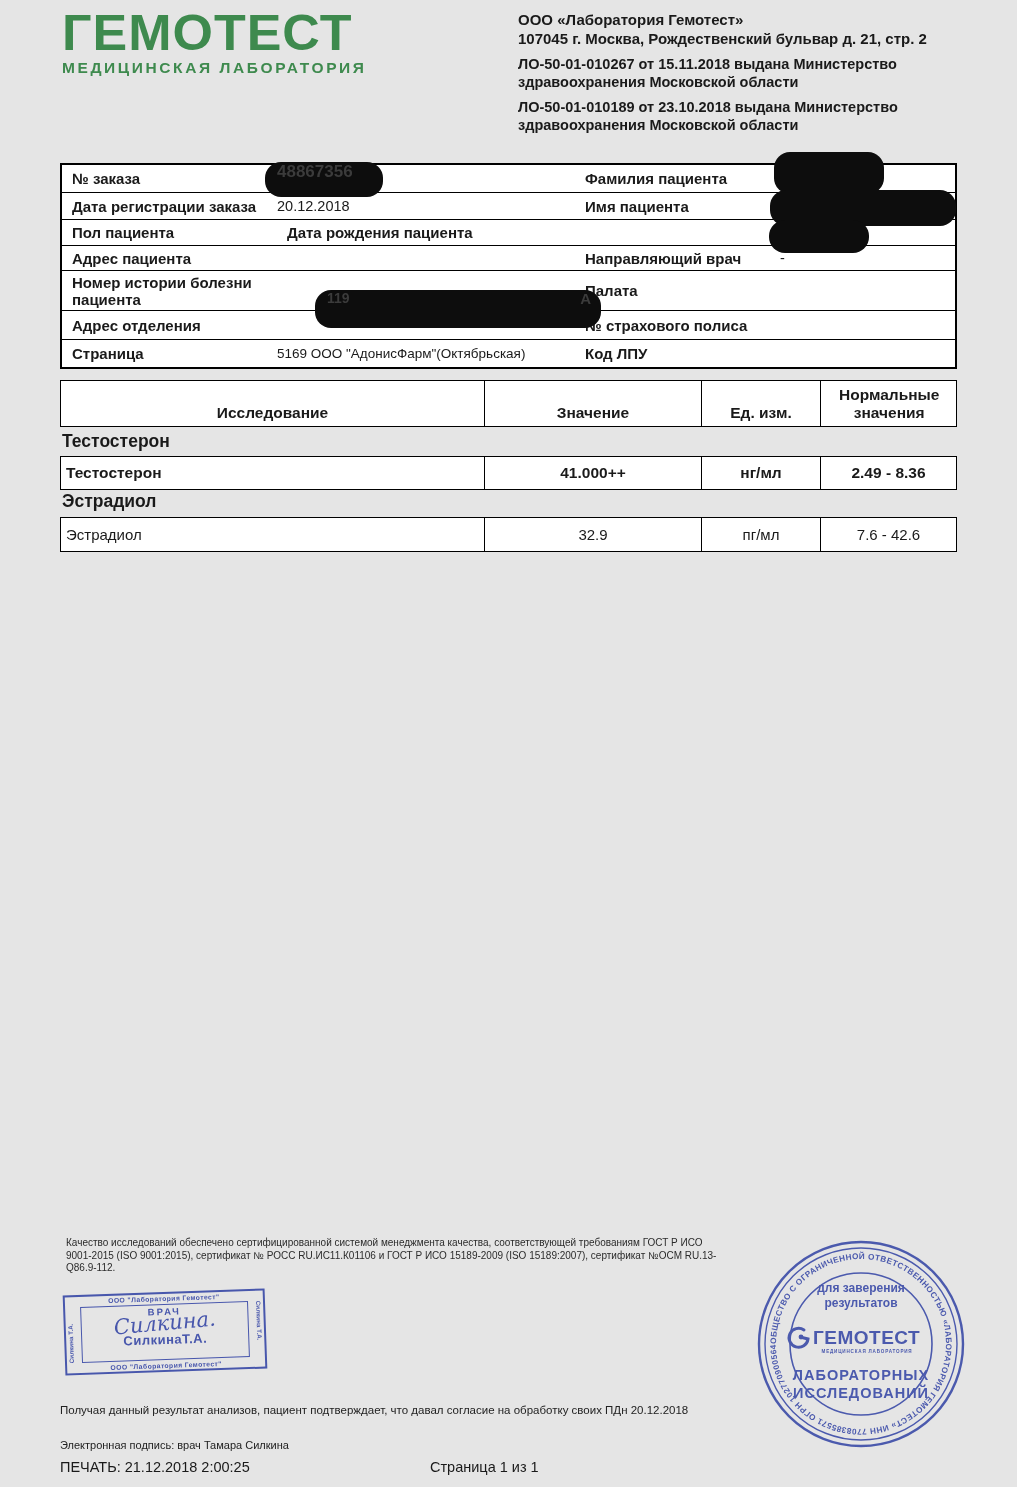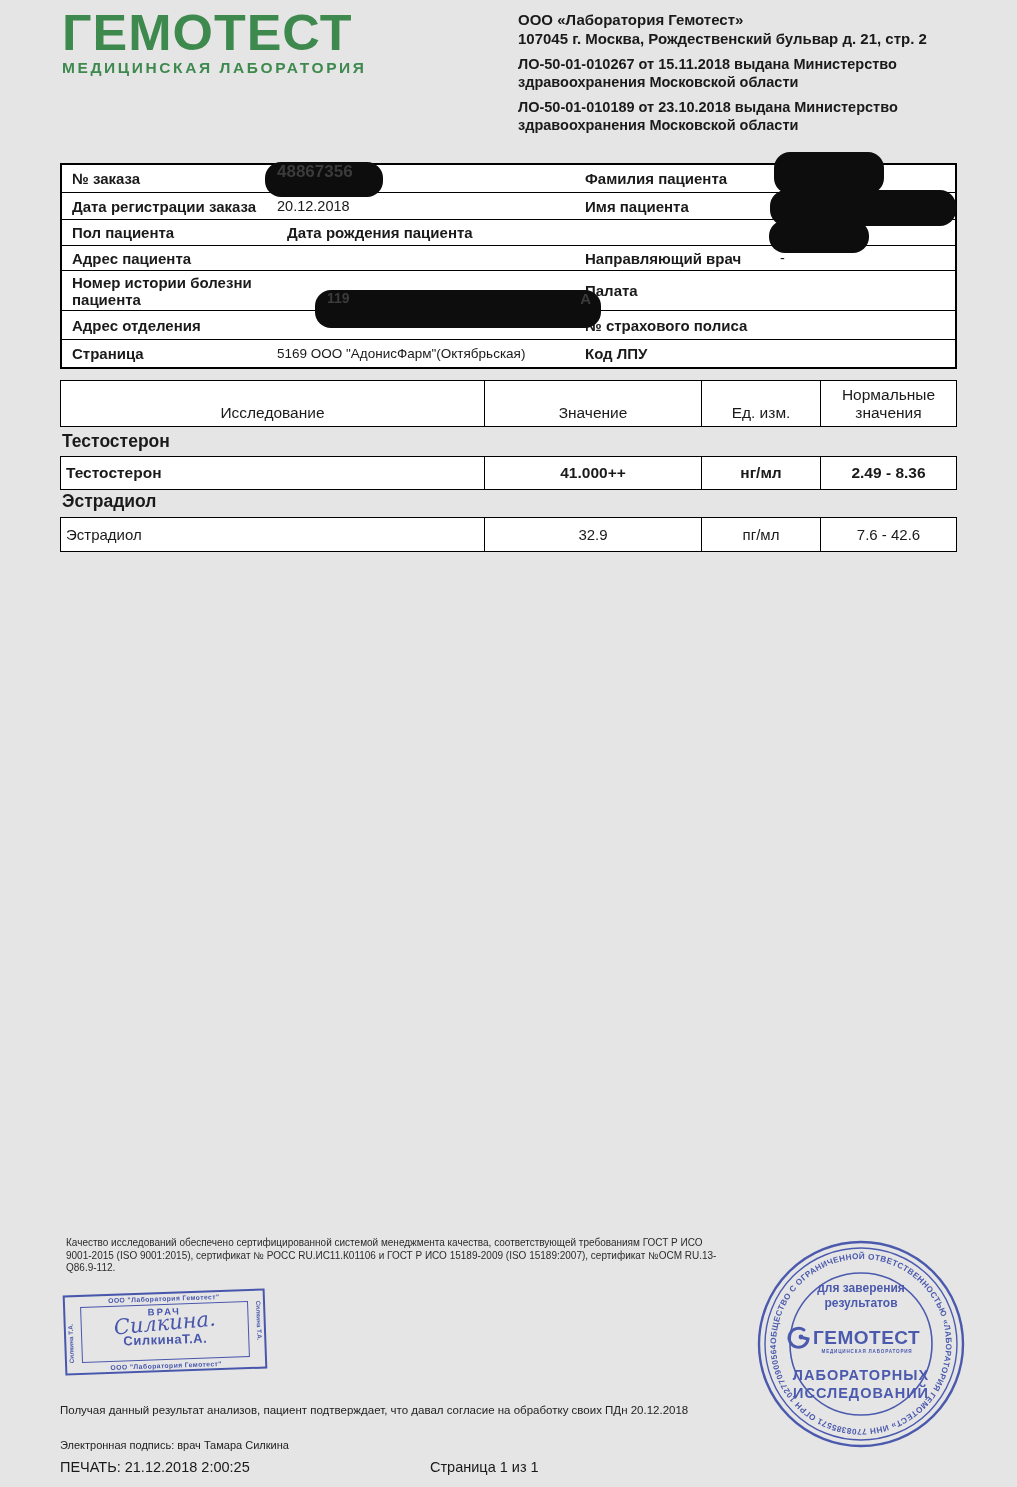--- a/index.html
+++ b/index.html
@@ -26,21 +26,21 @@
   
   .redact { position:absolute; background:#0d0d0d; border-radius:16px; z-index:5;
             display:flex; align-items:flex-start; justify-content:space-between; overflow:hidden; }
   .redact .faint { color:#3b3b3b; font-weight:700; font-size:17px; padding:0 12px; }
   .redact .faint-end { color:#3b3b3b; font-weight:700; font-size:15px; padding:0 10px; }
 
   
   .res-grid { display:grid; grid-template-columns:423px 217px 119px 1fr; }
   .res-header { position:absolute; left:60px; top:380px; width:897px; height:47px; border:1.5px solid #000; background:#fff; }
   .res-header .h-cell { display:flex; align-items:flex-end; justify-content:center; text-align:center;
-                        font-weight:400; font-size:15.5px; line-height:18px; padding-bottom:4px; border-left:1.5px solid #000; }
+                        font-weight:700; font-size:15.5px; line-height:18px; padding-bottom:4px; border-left:1.5px solid #000; }
   .res-header .h-cell:first-child { border-left:none;text-align:center; }
   .res-group { position:absolute; left:62px; font-weight:700; font-size:17.5px; }
   .res-row { position:absolute; left:60px; width:897px; border:1.5px solid #000; background:#fff; }
   .res-row .r-cell { display:flex; align-items:center; justify-content:center; font-size:15px; border-left:1.5px solid #000; }
   .res-row .r-cell:first-child { justify-content:flex-start; padding-left:5px; border-left:none; }
   .res-row.abnormal .r-cell { font-weight:700; font-size:15.5px; }
 
   
   .cert-text { position:absolute; left:66px; top:1237px; width:660px; font-size:10px; line-height:12.5px; color:#2b2b2b; }
   .consent { position:absolute; left:60px; top:1404px; font-size:11.5px; color:#222; }

